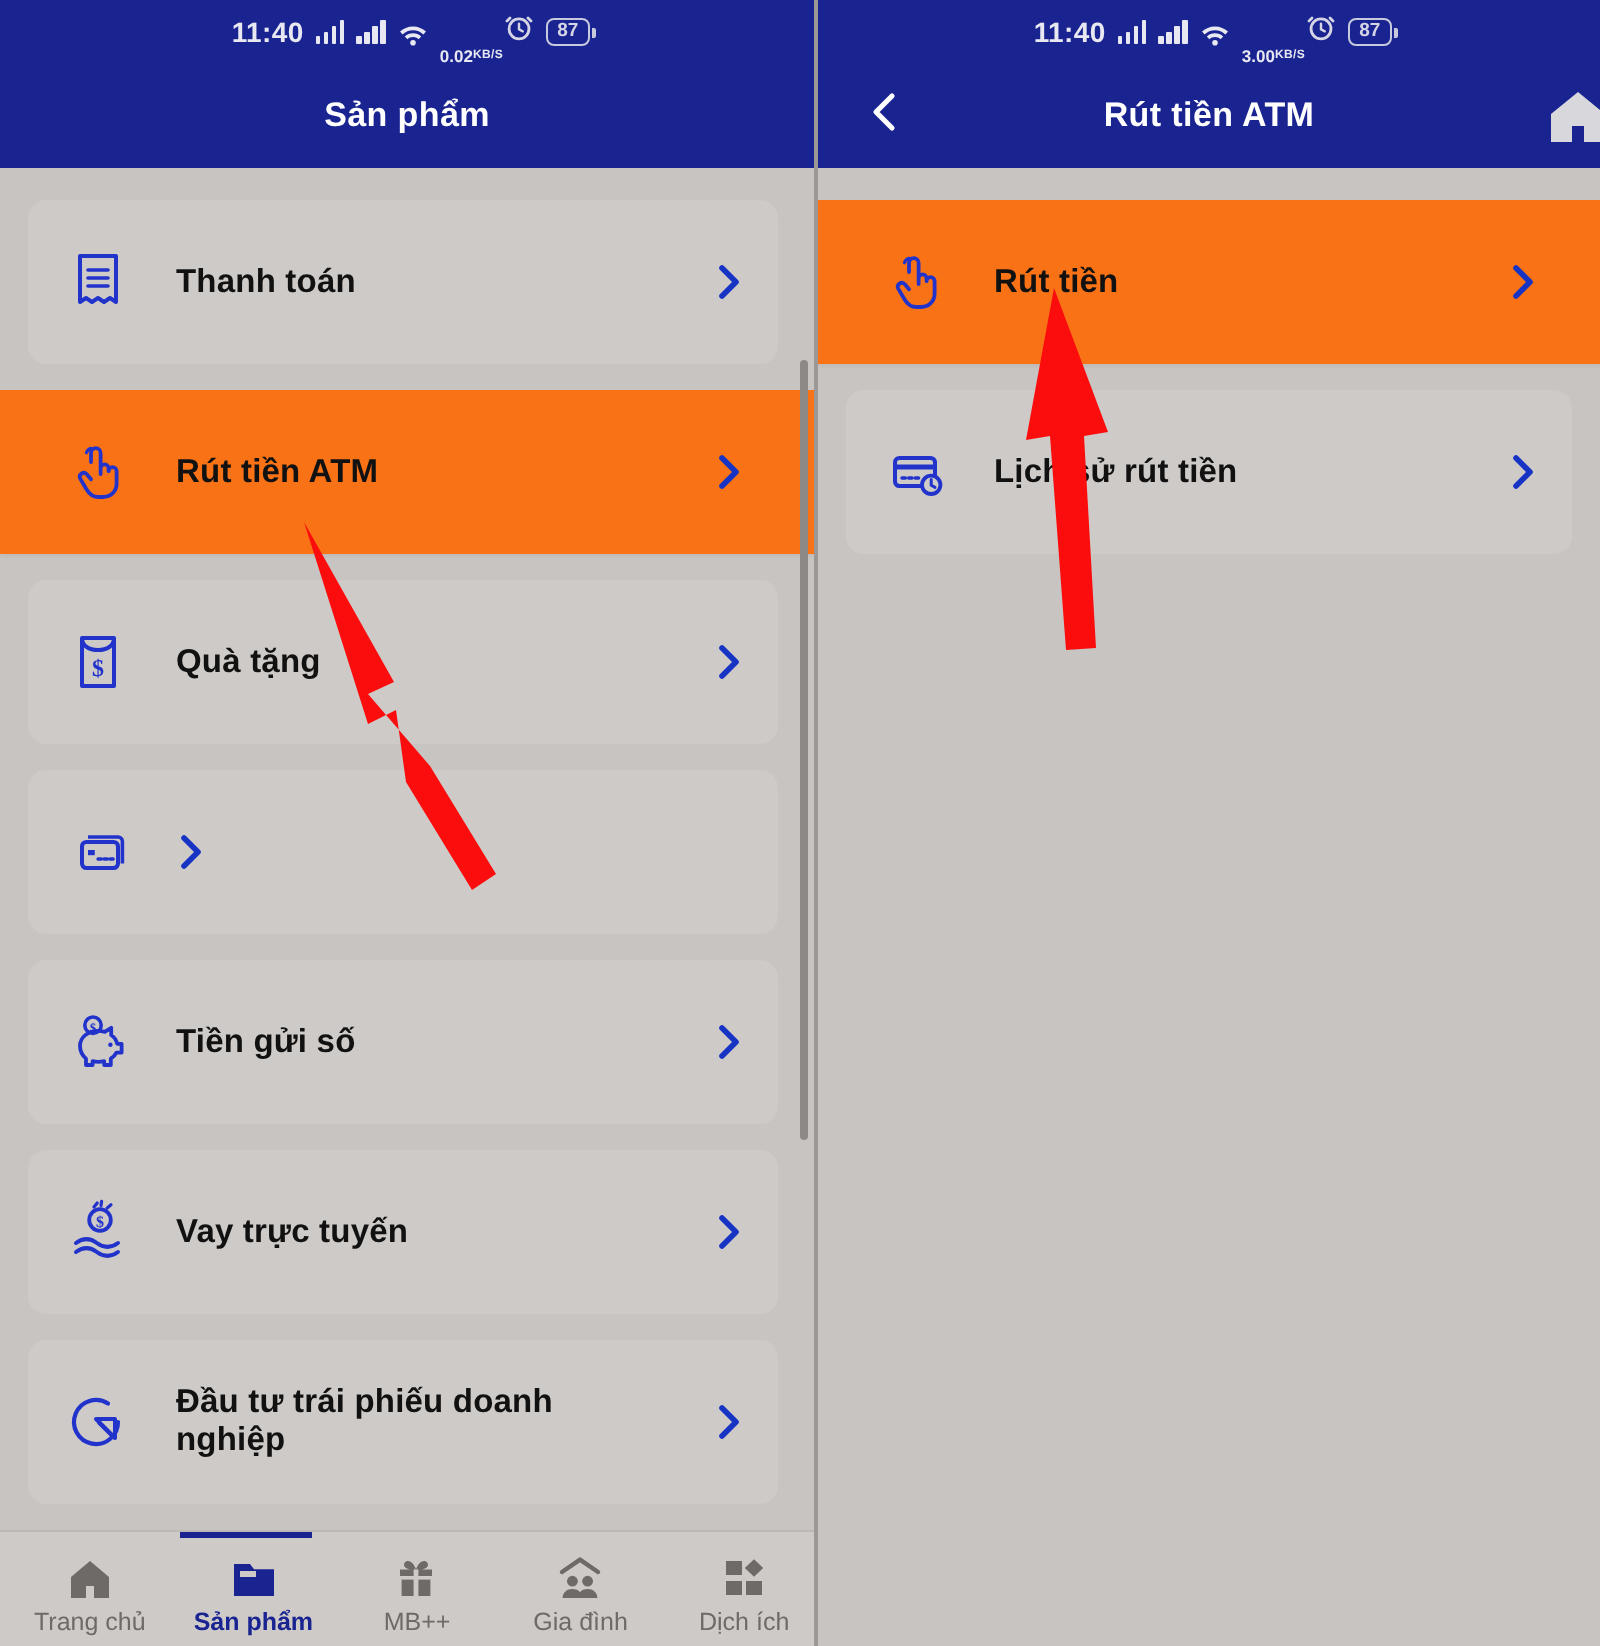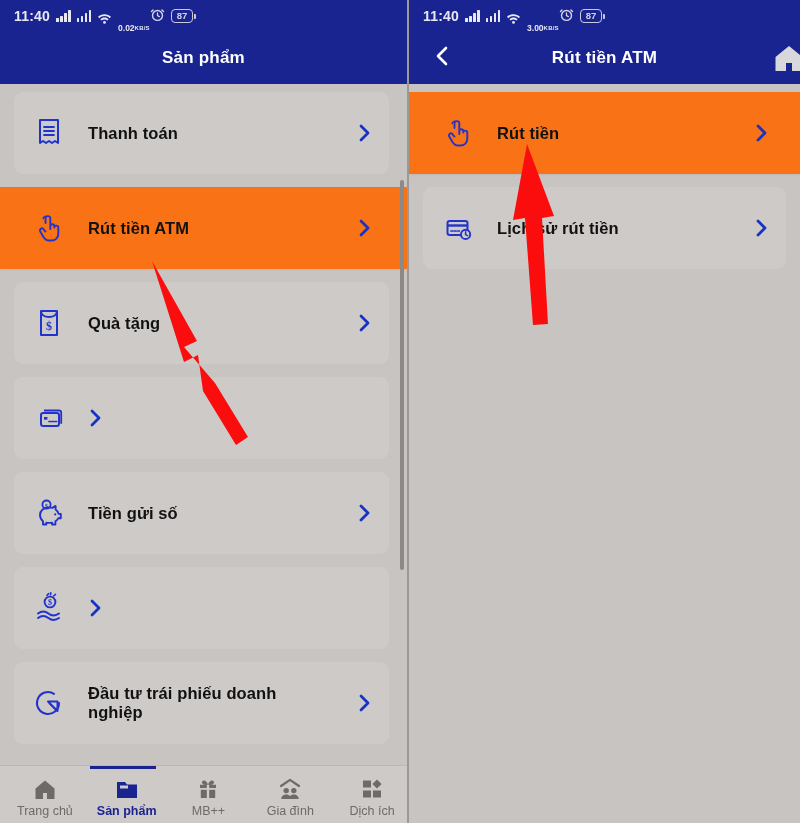--- a/index.html
+++ b/index.html
@@ -11,21 +11,21 @@
   }
   .screens { display: flex; width: 800px; height: 823px; position: relative; }
 
   .screen { position: relative; height: 823px; overflow: hidden; background: #c8c4c2; }
   .screen-left  { width: 409px; border-right: 2px solid #9c9896; }
   .screen-right { width: 391px; }
 
   
   .statusbar {
     height: 32px; background: #1a2491;
-    display: flex; align-items: center; justify-content: flex-start;
+    display: flex; align-items: center; justify-content: center;
     padding: 0 10px 0 14px; color: #e8e8f2;
   }
   .sb-left, .sb-right { display: flex; align-items: center; gap: 6px; }
   .sb-time { font-size: 14px; font-weight: 600; letter-spacing: .2px; }
   .bars { display: flex; align-items: flex-end; gap: 1.5px; height: 12px; }
   .bars i { display: block; width: 2.5px; background: #e8e8f2; border-radius: .5px; }
   .bars i:nth-child(1){height:4px}.bars i:nth-child(2){height:6.5px}
   .bars i:nth-child(3){height:9px}.bars i:nth-child(4){height:12px}
   .wifi { position: relative; width: 15px; height: 12px; }
   .net { display: flex; flex-direction: row; align-items: center; line-height: 1; margin-top: 24px; }
@@ -49,21 +49,21 @@
   .appbar .title {
     position: absolute; left: 0; right: 0; text-align: center;
     font-size: 17px; font-weight: 700; letter-spacing: .2px;
   }
   .appbar-right .title { left: 30px; right: 30px; }
   .back-btn { position: relative; z-index: 2; margin-left: 20px;
     width: 26px; height: 26px; display:flex; align-items:center; justify-content:center; }
   .home-btn { position: absolute; right: -6px; top: 11px; z-index: 2; width: 34px; height: 30px; }
 
   
-  .list { padding: 8px 14px 0 14px; position: relative; }
+  .list { padding: 16px 14px 0 14px; position: relative; }
   .screen-left .list { padding-right: 18px; }
   .row {
     height: 82px; margin-bottom: 13px; border-radius: 9px;
     background: #cecac8; display: flex; align-items: center;
     padding: 0 16px 0 18px; gap: 22px;
   }
   .row.active {
     background: #f97316;
     margin-left: -14px; margin-right: -18px;
     padding-left: 32px; padding-right: 34px;
@@ -234,20 +234,21 @@
       <div class="row">
         <span class="ic">
           <svg viewBox="0 0 34 34" width="34" height="34">
               <circle cx="18" cy="11" r="5.4" fill="none" stroke="#2233cc" stroke-width="1.9"></circle>
               <text x="18" y="14.4" font-size="8" font-weight="700" fill="#2233cc" text-anchor="middle" font-family="Liberation Serif, serif">$</text>
               <path d="M15 4.5l1.6-2M18.5 3.8l.3-2.1M21.6 5l1.9-1.6" stroke="#2233cc" stroke-width="1.6" stroke-linecap="round"></path>
               <path d="M6 22.5c3.5-2.6 7-2.6 10.4 0 3.5 2.6 7 2.6 10.6 0" fill="none" stroke="#2233cc" stroke-width="2" stroke-linecap="round"></path>
               <path d="M6 27c3.5-2.6 7-2.6 10.4 0 3.5 2.6 7 2.6 10.6 0" fill="none" stroke="#2233cc" stroke-width="2" stroke-linecap="round"></path>
             </svg>
         </span>
+        <span class="lbl">Vay trực tuyến</span>
         <span class="chev">
           <svg viewBox="0 0 16 22" width="16" height="22">
               <path d="M4 4l7 7-7 7" fill="none" stroke="#1733c4" stroke-width="2.8" stroke-linecap="round" stroke-linejoin="round"></path>
             </svg>
         </span>
       </div>
 
       <div class="row">
         <span class="ic">
           <svg viewBox="0 0 34 34" width="34" height="34">

